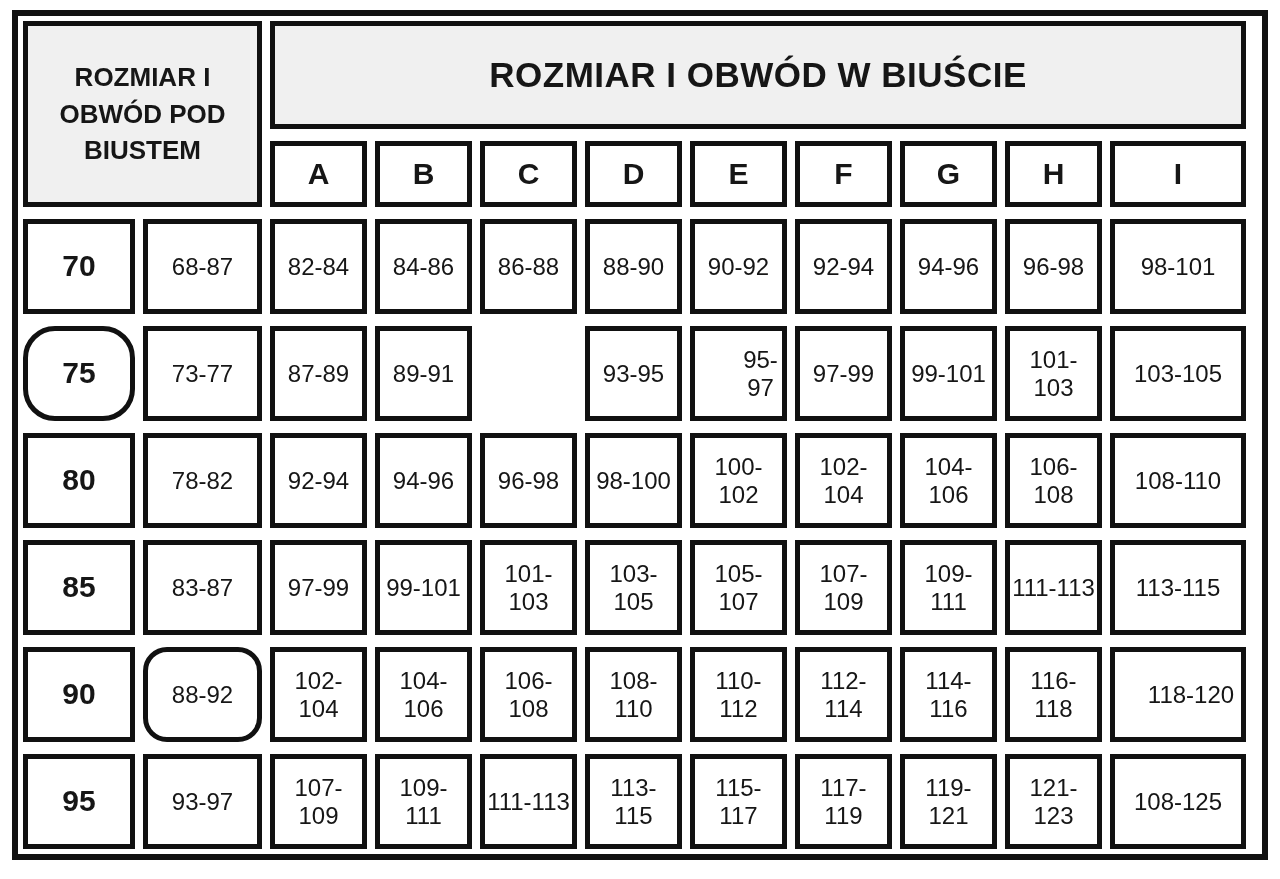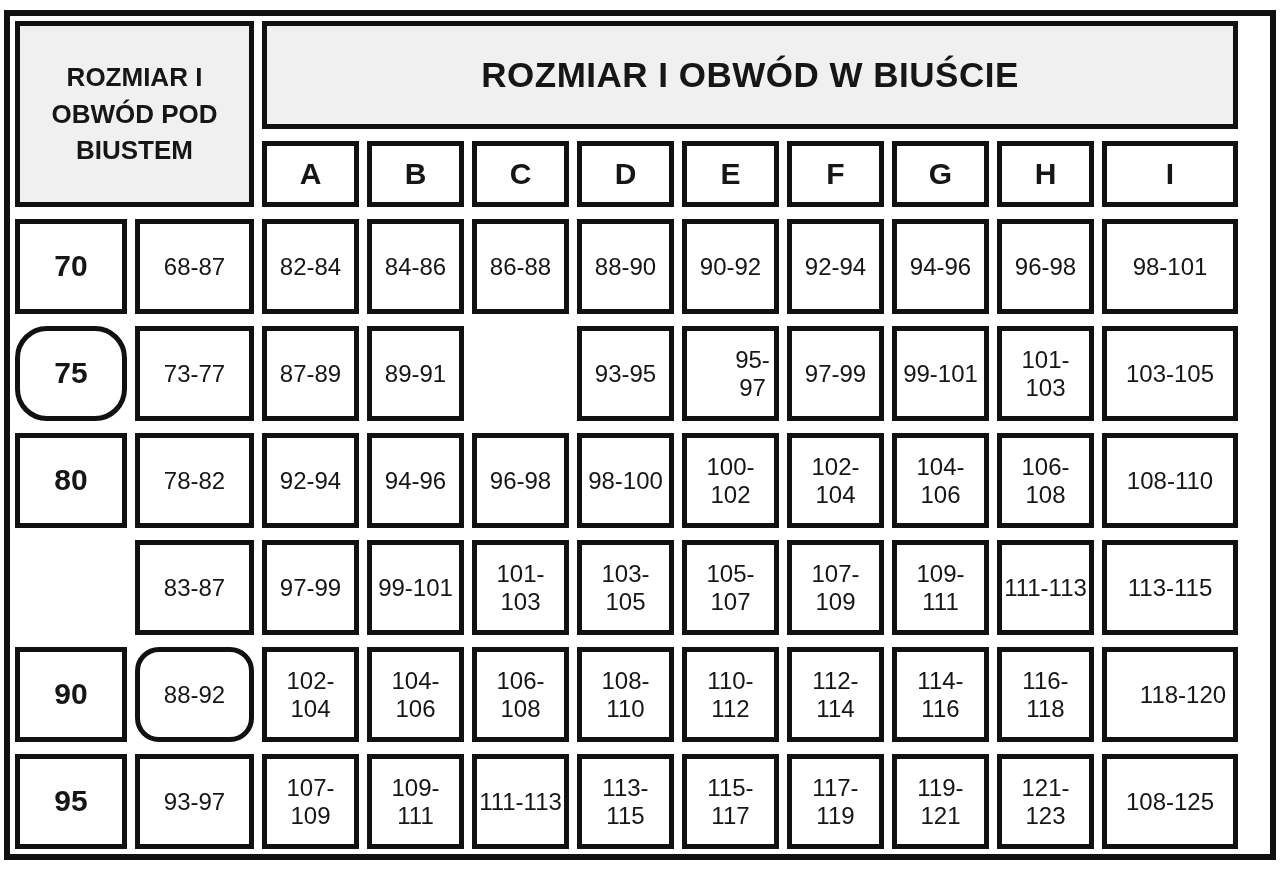--- a/index.html
+++ b/index.html
@@ -11,21 +11,21 @@
   }
   *{box-sizing:border-box;margin:0;padding:0;}
   html,body{
     width:1280px;height:879px;
     background:var(--page-bg);
     font-family:"Liberation Sans","DejaVu Sans",sans-serif;
     color:var(--text);
     overflow:hidden;
   }
   .frame{
-    margin:10px 4px;
+    margin:10px 12px;
     border:6px solid var(--border);
     padding:5px;
     background:var(--page-bg);
   }
   .grid{
     display:grid;
     grid-template-columns:112px 119px repeat(8,97px) 136px;
     grid-template-rows:108px 66px repeat(6,95px);
     gap:12px 8px;
   }
@@ -109,20 +109,21 @@
       <div class="cell range-cell" style="grid-area: 5 / 2;">78-82</div>
       <div class="cell range-cell" style="grid-area: 5 / 3;">92-94</div>
       <div class="cell range-cell" style="grid-area: 5 / 4;">94-96</div>
       <div class="cell range-cell" style="grid-area: 5 / 5;">96-98</div>
       <div class="cell range-cell" style="grid-area: 5 / 6;">98-100</div>
       <div class="cell range-cell" style="grid-area: 5 / 7;">100-102</div>
       <div class="cell range-cell" style="grid-area: 5 / 8;">102-104</div>
       <div class="cell range-cell" style="grid-area: 5 / 9;">104-106</div>
       <div class="cell range-cell" style="grid-area: 5 / 10;">106-108</div>
       <div class="cell range-cell" style="grid-area: 5 / 11;">108-110</div>
+      <div class="cell size-cell" style="grid-area: 6 / 1;">85</div>
       <div class="cell range-cell" style="grid-area: 6 / 2;">83-87</div>
       <div class="cell range-cell" style="grid-area: 6 / 3;">97-99</div>
       <div class="cell range-cell" style="grid-area: 6 / 4;">99-101</div>
       <div class="cell range-cell" style="grid-area: 6 / 5;">101-103</div>
       <div class="cell range-cell" style="grid-area: 6 / 6;">103-105</div>
       <div class="cell range-cell" style="grid-area: 6 / 7;">105-107</div>
       <div class="cell range-cell" style="grid-area: 6 / 8;">107-109</div>
       <div class="cell range-cell" style="grid-area: 6 / 9;">109-111</div>
       <div class="cell range-cell" style="grid-area: 6 / 10;">111-113</div>
       <div class="cell range-cell" style="grid-area: 6 / 11;">113-115</div>

